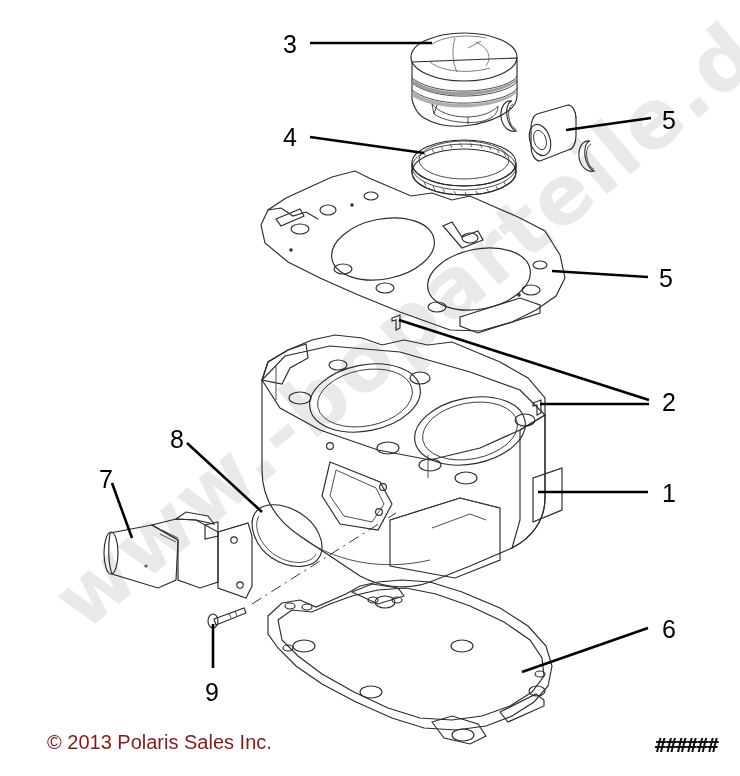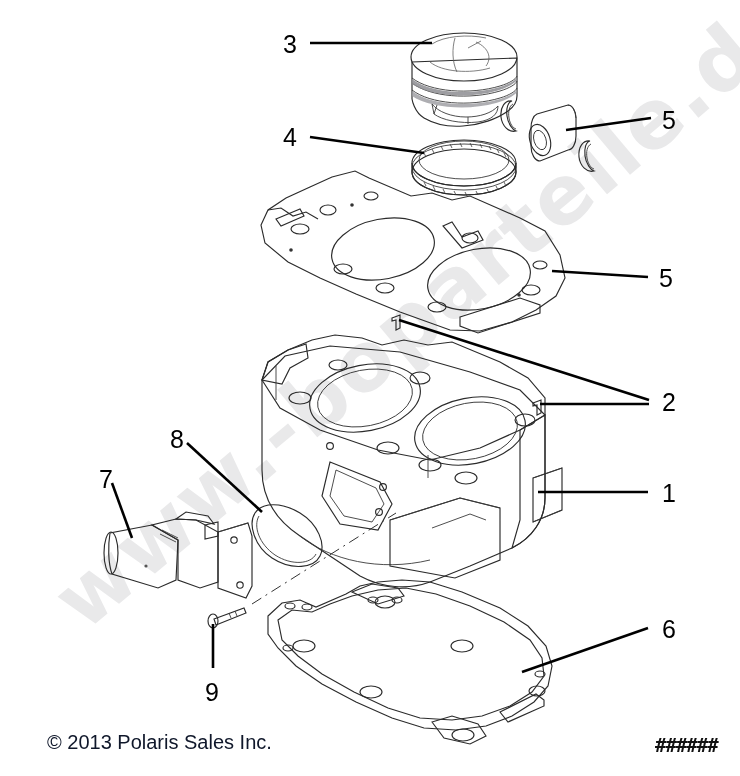--- a/index.html
+++ b/index.html
@@ -14,21 +14,21 @@
       font-family:"DejaVu Sans",sans-serif;font-weight:700;
       font-size:82px;letter-spacing:2px;color:#e9e9ea;
       white-space:nowrap;pointer-events:none;user-select:none;}
 
   
   .lbl{position:absolute;font-family:"Liberation Sans",sans-serif;
        font-size:25px;font-weight:400;color:#000;line-height:1;}
 
   
   .copy{position:absolute;left:47px;top:731px;font-size:20px;
-        font-family:"Liberation Sans",sans-serif;color:#0f172a;white-space:nowrap;}
+        font-family:"Liberation Sans",sans-serif;color:#7f1d1d;white-space:nowrap;}
   .code{position:absolute;left:655px;top:734px;font-size:19px;
         font-weight:700;font-family:"DejaVu Sans Mono",monospace;
         letter-spacing:-1px;color:#111;}
 
   svg{position:absolute;left:0;top:0;}
   .ln{stroke:#000;stroke-width:2.6;fill:none;stroke-linecap:butt;}
   .dash{stroke:#333;stroke-width:1;fill:none;stroke-dasharray:11 5 2 5;}
   .ol{stroke:#2b2b2b;stroke-width:1.15;fill:none;}
   .olT{stroke:#3a3a3a;stroke-width:0.9;fill:none;}
   .thin{stroke:#555;stroke-width:0.75;fill:none;}

